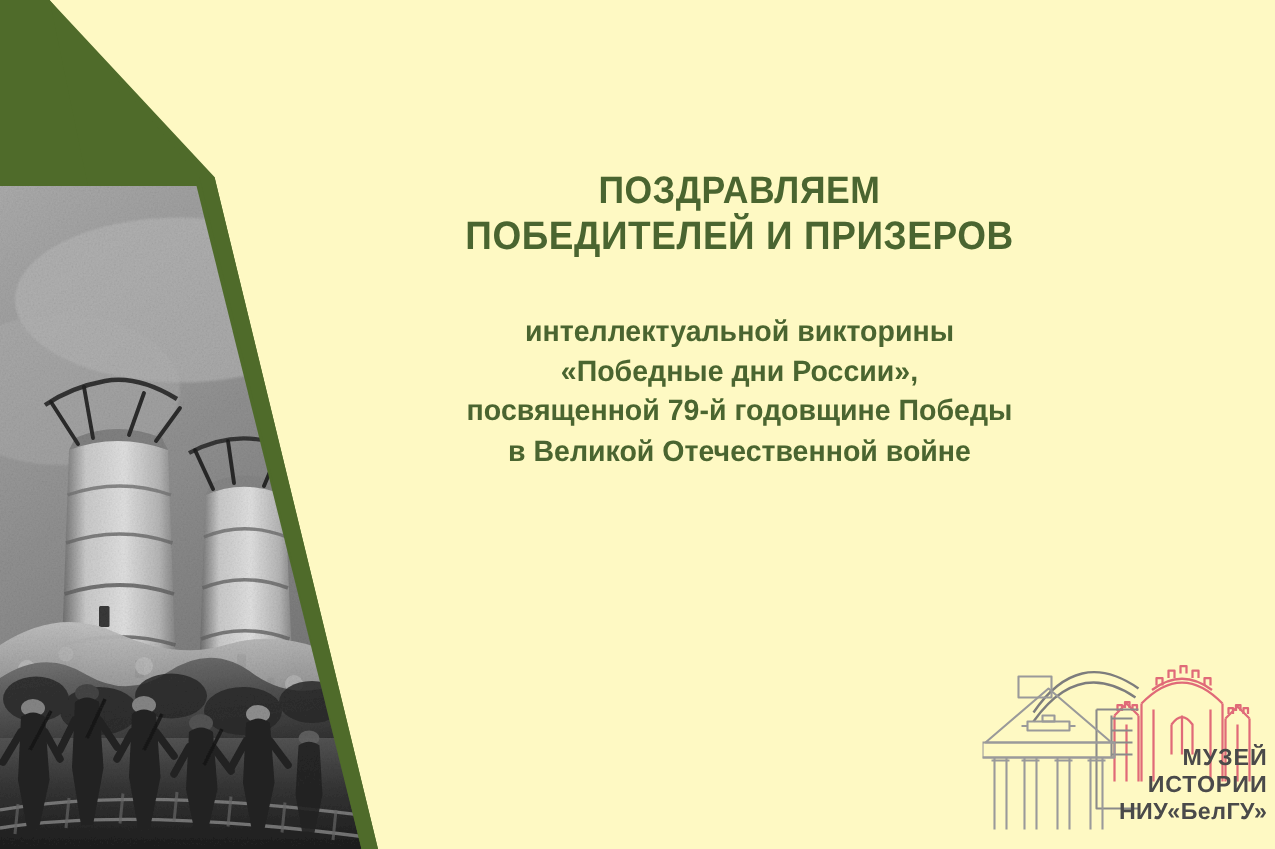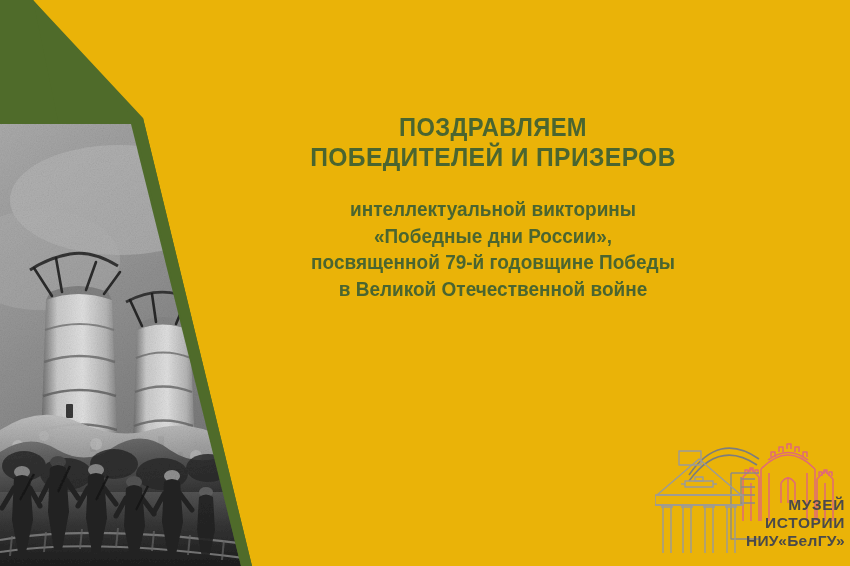--- a/index.html
+++ b/index.html
@@ -14,21 +14,21 @@
     font-family: "Liberation Sans", "DejaVu Sans", sans-serif;
     overflow: hidden;
     position: relative;
   }
 
   #poster {
     position: absolute;
     left: 0; top: 0;
     width: 850px;
     height: 566px;
-    background: #eab308;
+    background: #fef9c3;
     overflow: hidden;
   }
 
   
   #left-panel {
     position: absolute;
     left: 0; top: 0;
     width: 270px;
     height: 566px;
   }
@@ -56,21 +56,21 @@
     color: #4a6530;
     white-space: nowrap;
     transform: scaleX(0.93);
     transform-origin: center center;
   }
   .headline.line2 {
     font-size: 26.5px;
   }
 
   #subtitle {
-    margin-top: 24px;
+    margin-top: 36px;
   }
   .sub-line {
     font-family: "Liberation Sans", "DejaVu Sans", sans-serif;
     font-weight: bold;
     font-size: 19.6px;
     line-height: 26.5px;
     color: #4a6530;
     white-space: nowrap;
     transform: scaleX(0.97);
     transform-origin: center center;

